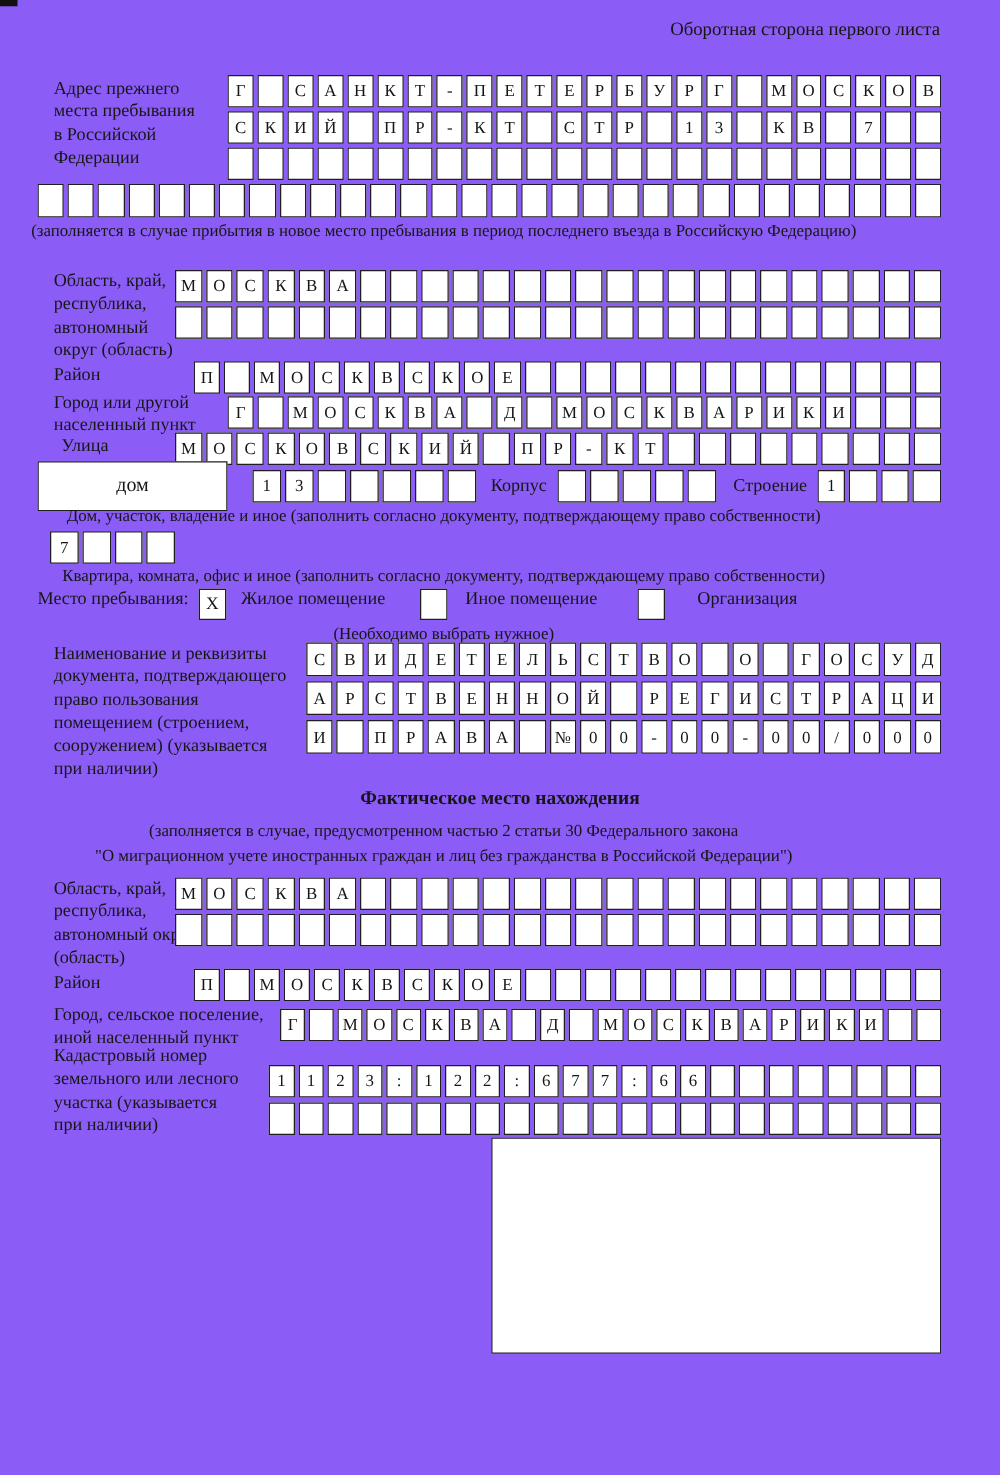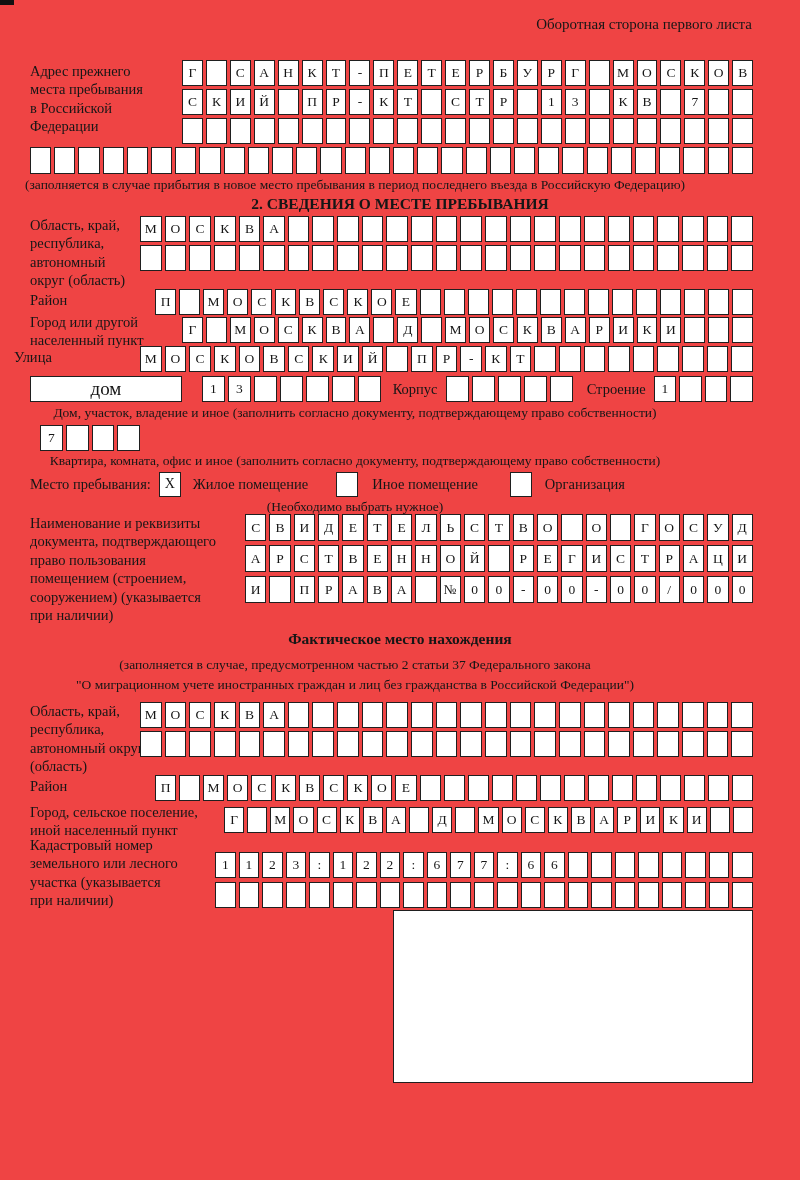--- a/index.html
+++ b/index.html
@@ -3,51 +3,51 @@
 <meta charset="utf-8">
 <style>
   * { box-sizing: border-box; margin: 0; padding: 0; }
   html, body { background: #ffffff; }
   body {
     width: 800px; height: 1180px;
     font-family: "Liberation Serif", "DejaVu Serif", serif;
     color: #161616;
     overflow: hidden;
   }
-  .sheet { position: relative; width: 800px; height: 1180px; background: #ef4444; padding-left: 20px; }
+  .sheet { position: relative; width: 800px; height: 1180px; background: #8b5cf6; padding-left: 20px; }
 
   .corner-mark { position: absolute; left: 0; top: 0; width: 14px; height: 5px; background: #111; }
 
   .header-note { position: absolute; top: 16px; right: 48px; font-size: 15px; }
 
-  .lbl { position: absolute; font-size: 14.5px; line-height: 1.27; white-space: pre-line; }
+  .lbl { position: absolute; font-size: 14.5px; line-height: 1.27; white-space: pre-line; margin-left: 13px; }
 
   .grid-col { position: absolute; display: flex; flex-direction: column; gap: 3px; }
   .boxrow { display: flex; gap: 3px; height: 26px; }
   .boxrow.abs { position: absolute; }
   .cell {
     flex: 1 1 0; min-width: 0;
     border: 1.5px solid #1f1f1f;
     display: flex; align-items: center; justify-content: center;
     font-size: 13.5px; line-height: 1; background: #fff;
   }
 
   .center-note { position: absolute; left: 0; width: 710px; text-align: center; font-size: 13.5px; }
   .center-note.two-line { white-space: pre-line; line-height: 1.5; }
   .sec-title { position: absolute; left: 0; width: 800px; text-align: center; font-size: 15.5px; font-weight: bold; }
 
   .inline-row { position: absolute; display: flex; align-items: center; height: 26px; }
   .widebox {
-    border: 1.5px solid #1f1f1f; height: 26px;
+    border: 1.5px solid #1f1f1f; height: 40px;
     display: flex; align-items: center; justify-content: center;
-    font-size: 19px; background: #fff;
+    font-size: 16px; background: #fff;
   }
   .inline-lbl { font-size: 14.5px; }
 
-  .stay-row { position: absolute; display: flex; align-items: center; height: 26px; font-size: 14.5px; }
+  .stay-row { position: absolute; display: flex; height: 26px; font-size: 14.5px; }
   .chk {
     width: 22px; height: 25px; border: 1.5px solid #1f1f1f;
     display: flex; align-items: center; justify-content: center;
     font-size: 14px; background: #fff;
   }
 
   .stamp-box { position: absolute; border: 1.7px solid #1f1f1f; background: #fff; }
   .stamp-note { position: absolute; text-align: center; font-size: 13.8px; line-height: 1.3; white-space: pre-line; }
 </style>
 </head>
@@ -170,21 +170,20 @@
       <div class="cell"></div>
       <div class="cell"></div>
       <div class="cell"></div>
       <div class="cell"></div>
       <div class="cell"></div>
       <div class="cell"></div>
       <div class="cell"></div>
     </div>
   <div class="center-note" style="top:177px;">(заполняется в случае прибытия в новое место пребывания в период последнего въезда в Российскую Федерацию)</div>
 
-  <div class="sec-title" style="top:195px;">2. СВЕДЕНИЯ О МЕСТЕ ПРЕБЫВАНИЯ</div>
 
   <div class="lbl" style="left:30px; top:216px; width:108px;">Область, край,
 республика,
 автономный
 округ (область)</div>
   <div class="grid-col" style="left:140px; top:216px; width:613px;">
     <div class="boxrow">
         <div class="cell">М</div>
         <div class="cell">О</div>
         <div class="cell">С</div>
@@ -291,21 +290,21 @@
       <div class="cell">А</div>
       <div class="cell">Р</div>
       <div class="cell">И</div>
       <div class="cell">К</div>
       <div class="cell">И</div>
       <div class="cell"></div>
       <div class="cell"></div>
       <div class="cell"></div>
     </div>
 
-  <div class="lbl" style="left:14px; top:348px;">Улица</div>
+  <div class="lbl" style="left:36px; top:348px;">Улица</div>
   <div class="boxrow abs" style="left:140px; top:346px; width:613px;">
       <div class="cell">М</div>
       <div class="cell">О</div>
       <div class="cell">С</div>
       <div class="cell">К</div>
       <div class="cell">О</div>
       <div class="cell">В</div>
       <div class="cell">С</div>
       <div class="cell">К</div>
       <div class="cell">И</div>
@@ -366,21 +365,21 @@
   </div>
   <div class="center-note" style="top:453px;">Квартира, комната, офис и иное (заполнить согласно документу, подтверждающему право собственности)</div>
 
   <div class="stay-row" style="left:30px; top:471px;">
     <span>Место пребывания:</span>
     <span class="chk" style="margin-left:8px;">X</span>
     <span style="margin-left:12px;">Жилое помещение</span>
     <span class="chk" style="margin-left:28px;"></span>
     <span style="margin-left:14px;">Иное помещение</span>
     <span class="chk" style="margin-left:32px;"></span>
-    <span style="margin-left:13px;">Организация</span>
+    <span style="margin-left:26px;">Организация</span>
   </div>
   <div class="center-note" style="top:499px;">(Необходимо выбрать нужное)</div>
 
   <div class="lbl" style="left:30px; top:514px; width:212px;">Наименование и реквизиты
 документа, подтверждающего
 право пользования
 помещением (строением,
 сооружением) (указывается
 при наличии)</div>
   <div class="grid-col" style="left:245px; top:514px; width:508px; gap:4px;">
@@ -449,21 +448,21 @@
         <div class="cell">0</div>
         <div class="cell">0</div>
         <div class="cell">/</div>
         <div class="cell">0</div>
         <div class="cell">0</div>
         <div class="cell">0</div>
       </div>
   </div>
 
   <div class="sec-title" style="top:630px;">Фактическое место нахождения</div>
-  <div class="center-note two-line" style="top:655px;">(заполняется в случае, предусмотренном частью 2 статьи 37 Федерального закона
+  <div class="center-note two-line" style="top:655px;">(заполняется в случае, предусмотренном частью 2 статьи 30 Федерального закона
 "О миграционном учете иностранных граждан и лиц без гражданства в Российской Федерации")</div>
 
   <div class="lbl" style="left:30px; top:702px; width:135px;">Область, край,
 республика,
 автономный округ
 (область)</div>
   <div class="grid-col" style="left:140px; top:702px; width:613px;">
     <div class="boxrow">
         <div class="cell">М</div>
         <div class="cell">О</div>

